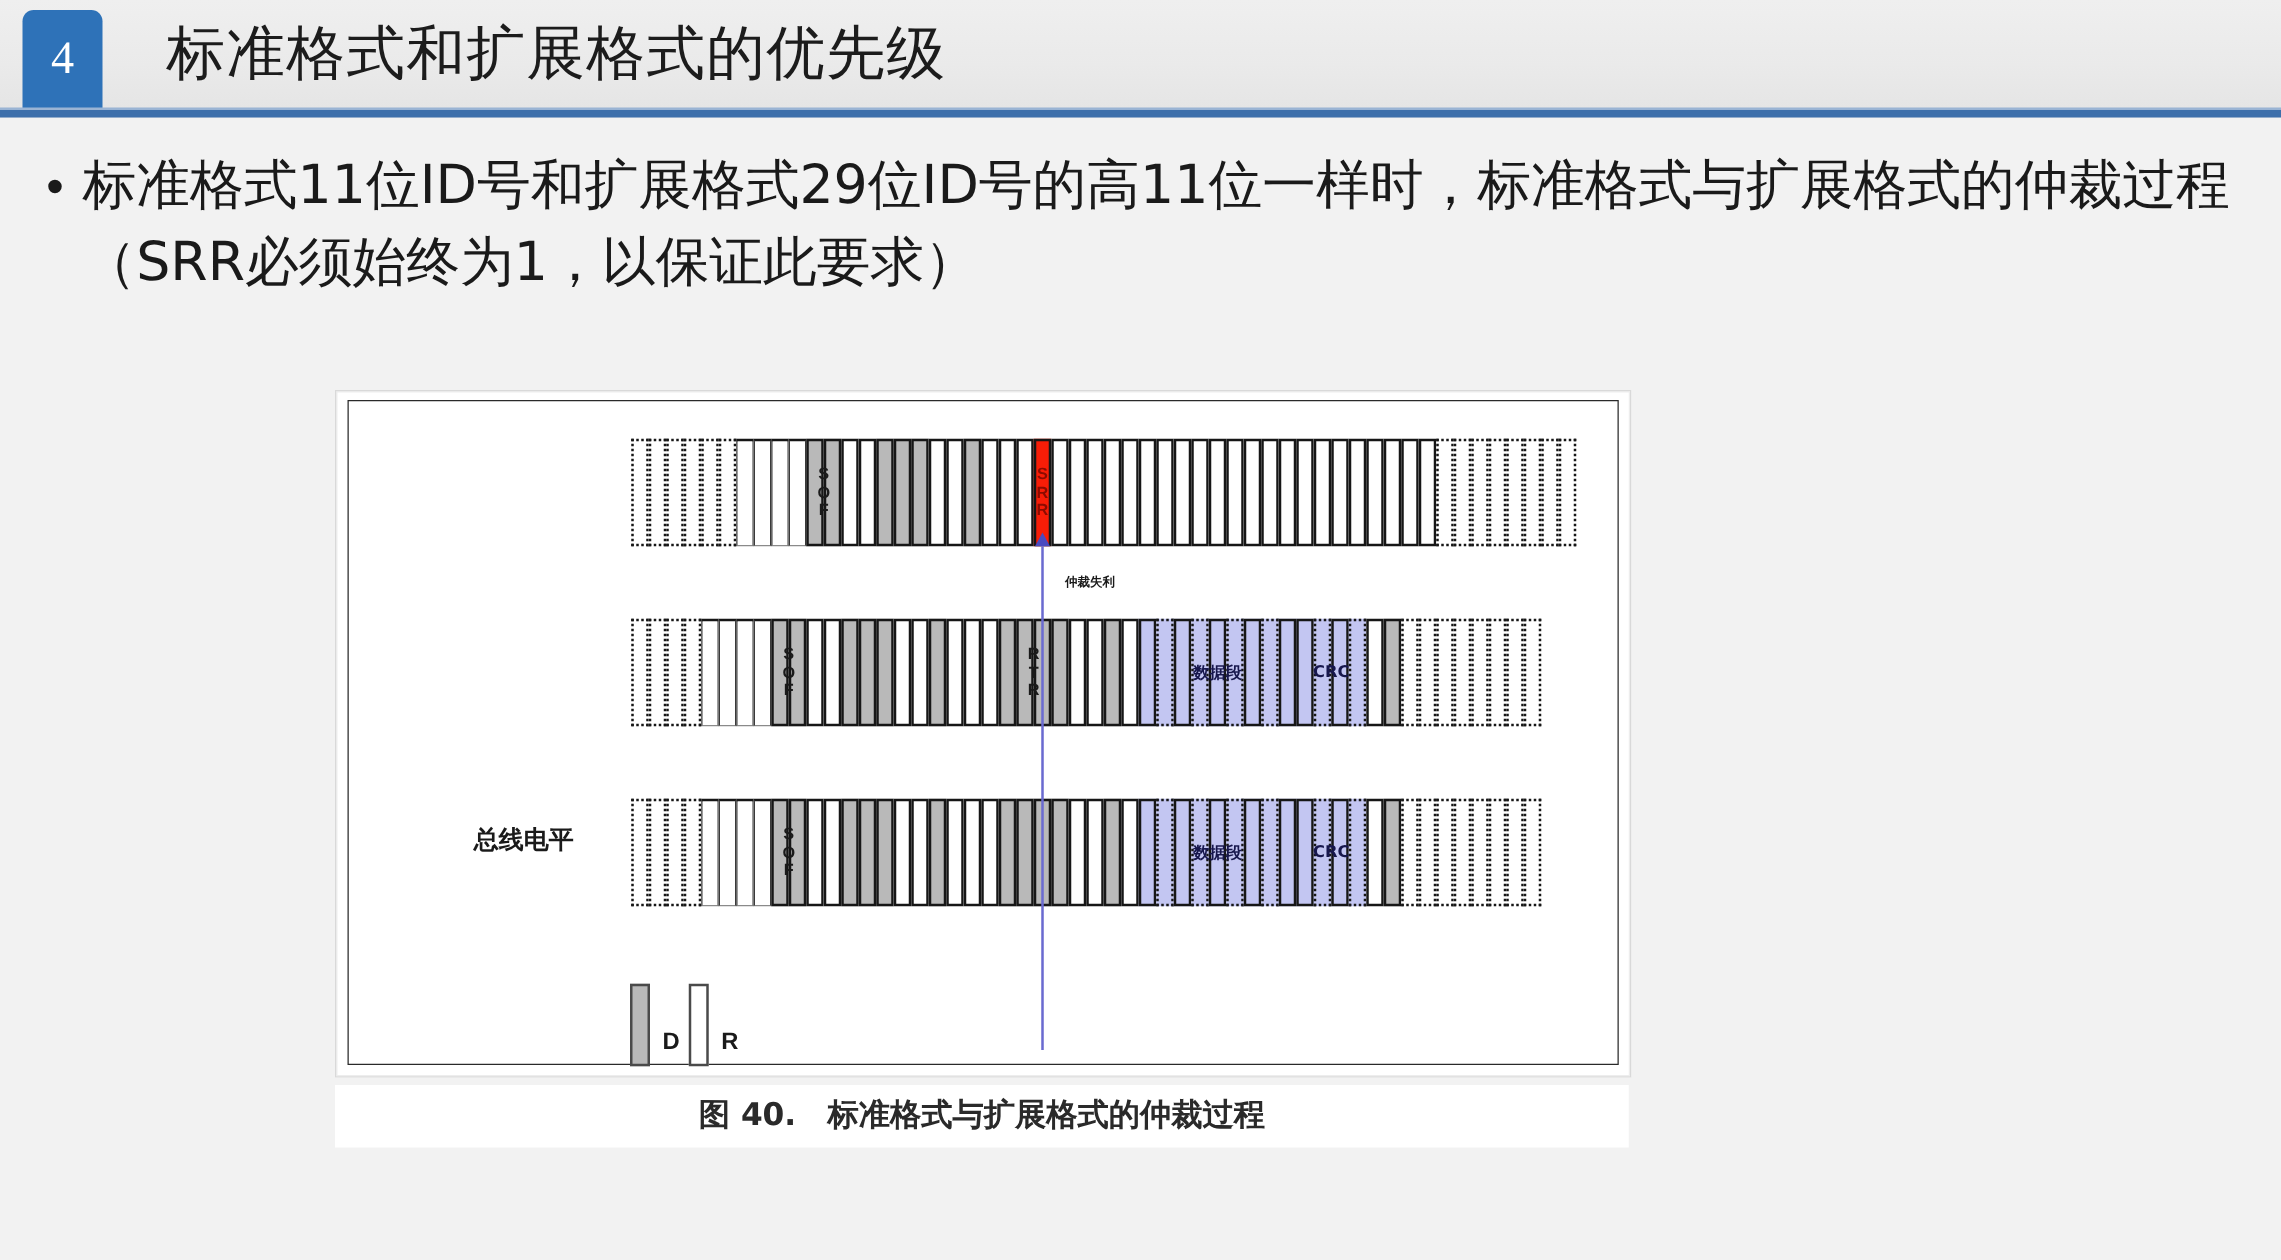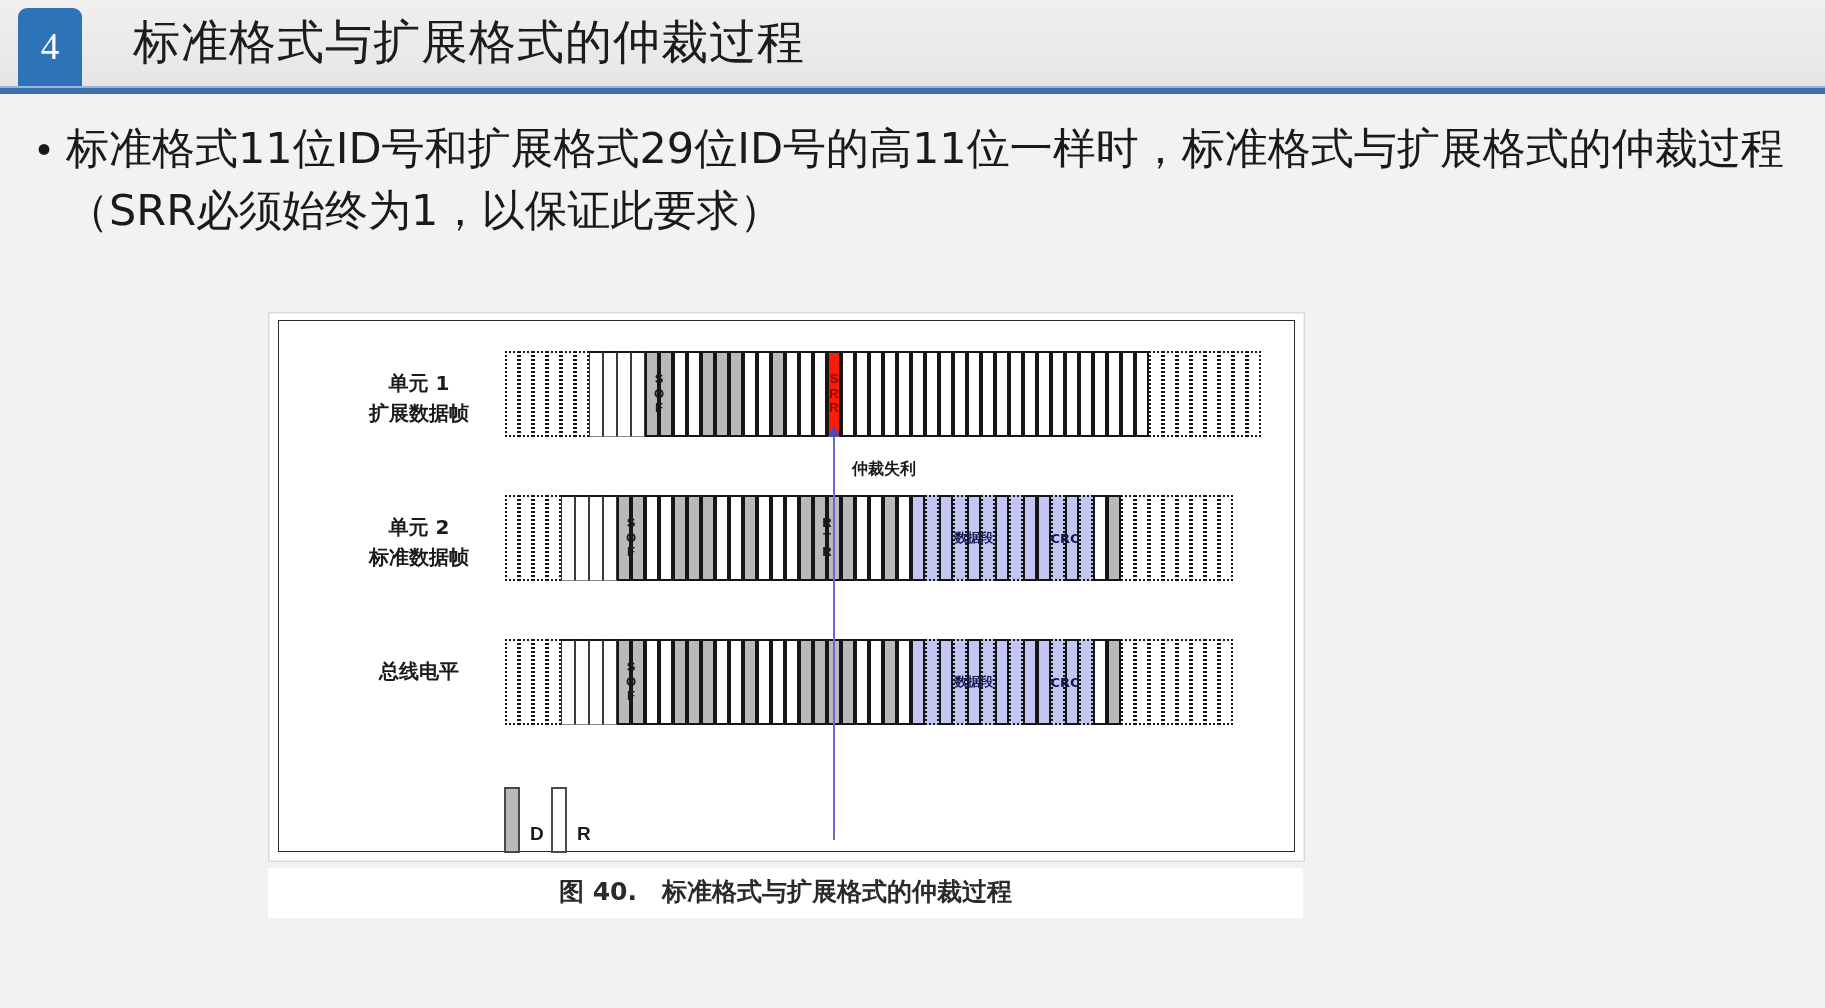--- a/index.html
+++ b/index.html
@@ -122,54 +122,52 @@
   
   .arb-line{
     position:absolute;width:2px;background:#6a6ad0;
   }
   .arb-arrow{
     position:absolute;width:0;height:0;
     border-left:6px solid transparent;border-right:6px solid transparent;
     border-bottom:11px solid #4a4ac0;
   }
   .arb-text{
-    position:absolute;font-size:16px;font-weight:bold;color:#1a1a1a;
+    position:absolute;font-size:10px;font-weight:bold;color:#1a1a1a;
     font-family:Liberation Sans, sans-serif;white-space:nowrap;
   }
 
   
   .legend-box{position:absolute;box-sizing:border-box;border:2px solid #4a4a4a;}
   .legend-D{background:#b9b9b9;}
   .legend-R{background:#ffffff;}
   .legend-txt{position:absolute;font-size:19px;font-weight:bold;color:#1a1a1a;
               font-family:"Liberation Sans","DejaVu Sans",sans-serif;}
 </style>
 </head>
 <body>
 
 <div class="header">
   <div class="page-badge">4</div>
-  <div class="page-title">标准格式与扩展格式的仲裁过程</div>
+  <div class="page-title">标准格式和扩展格式的优先级</div>
 
 
   <div class="header-rule-thin"></div>
   <div class="header-rule"></div>
 </div>
 
 <div class="bullet-block">
   <div class="bullet-row">
     <div class="bullet-dot">•</div>
     <div class="bullet-text">标准格式11位ID号和扩展格式29位ID号的高11位一样时，标准格式与扩展格式的仲裁过程（SRR必须始终为1，以保证此要求）</div>
   </div>
 </div>
 
 <div class="figure-wrap">
   <div class="figure-inner" id="figure-inner">
-      <div class="row-label" style="left: 70px; width: 140px; top: 47px;">单元 1
-扩展数据帧</div>
       <div class="wave" style="left: 226px; top: 30px; height: 86px; position: absolute;">
         <div class="bit b-dot" style="width: 14px;"></div>
         <div class="bit b-dot" style="width: 14px;"></div>
         <div class="bit b-dot" style="width: 14px;"></div>
         <div class="bit b-dot" style="width: 14px;"></div>
         <div class="bit b-dot" style="width: 14px;"></div>
         <div class="bit b-dot" style="width: 14px;"></div>
         <div class="bit b-thin" style="width: 14px;"></div>
         <div class="bit b-thin" style="width: 14px;"></div>
         <div class="bit b-thin" style="width: 14px;"></div>
@@ -218,22 +216,20 @@
         <div class="bit b-R" style="width: 14px;"></div>
         <div class="bit b-dot" style="width: 14px;"></div>
         <div class="bit b-dot" style="width: 14px;"></div>
         <div class="bit b-dot" style="width: 14px;"></div>
         <div class="bit b-dot" style="width: 14px;"></div>
         <div class="bit b-dot" style="width: 14px;"></div>
         <div class="bit b-dot" style="width: 14px;"></div>
         <div class="bit b-dot" style="width: 14px;"></div>
         <div class="bit b-dot" style="width: 14px;"></div>
       </div>
-      <div class="row-label" style="left: 70px; width: 140px; top: 191px;">单元 2
-标准数据帧</div>
       <div class="wave" style="left: 226px; top: 174px; height: 86px; position: absolute;">
         <div class="bit b-dot" style="width: 14px;"></div>
         <div class="bit b-dot" style="width: 14px;"></div>
         <div class="bit b-dot" style="width: 14px;"></div>
         <div class="bit b-dot" style="width: 14px;"></div>
         <div class="bit b-thin" style="width: 14px;"></div>
         <div class="bit b-thin" style="width: 14px;"></div>
         <div class="bit b-thin" style="width: 14px;"></div>
         <div class="bit b-thin" style="width: 14px;"></div>
         <div class="bit b-D" style="width: 14px;"></div>

